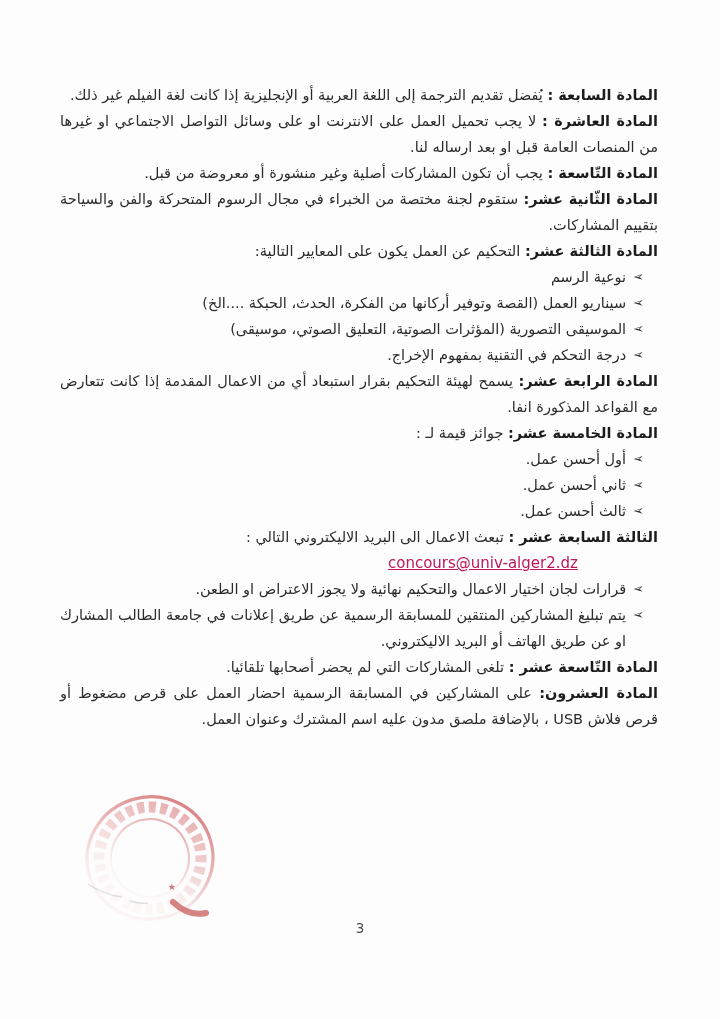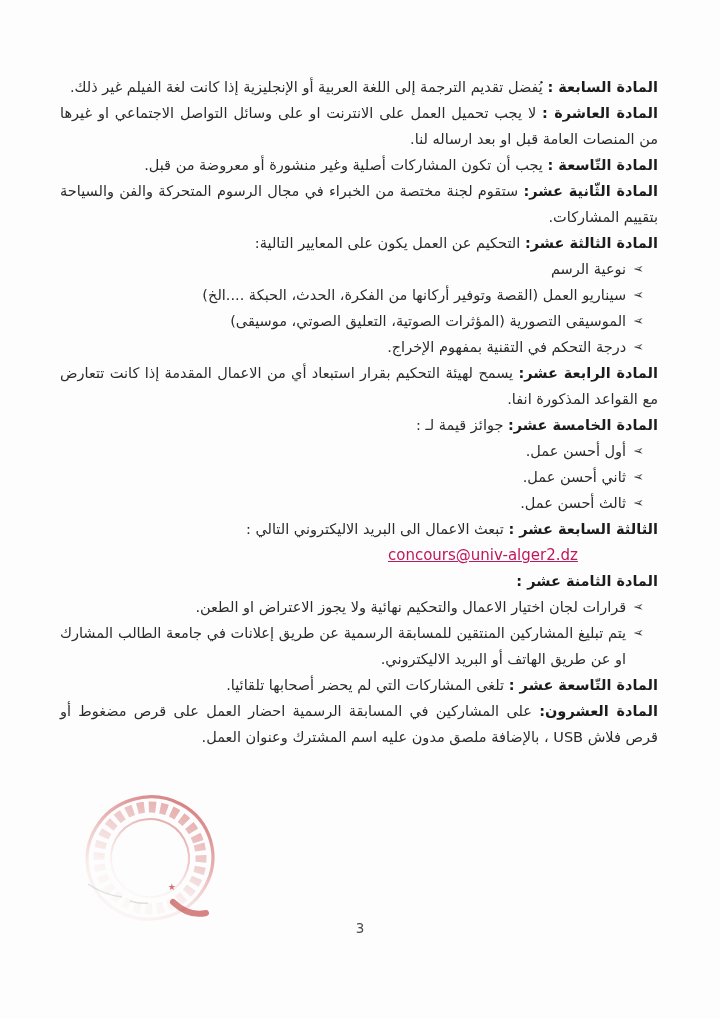--- a/index.html
+++ b/index.html
@@ -4,23 +4,24 @@
 <style>
   html,body{margin:0;padding:0;}
   body{
     width:720px;height:1019px;position:relative;overflow:hidden;
     background:#fdfdfd;
     font-family:"DejaVu Sans","Liberation Sans",sans-serif;
     color:#2b2b2b;
   }
   .page{
     position:absolute;inset:0;
-    padding:74px 62px 0 60px;
+    padding:58px 62px 0 60px;
     box-sizing:border-box;
     direction:rtl;
+    margin-top:24px;
   }
   .content{
     font-size:14.5px;
     line-height:26px;
     text-align:justify;
   }
   p.article{margin:0;}
   p.article b{color:#1c1c1c;}
   .bullets{margin:0;padding:0 14px 0 0;}
   .bullet{display:flex;flex-direction:row;align-items:flex-start;margin:0;}
@@ -111,21 +112,20 @@
           <span class="btext">ثالث أحسن عمل.</span>
         </div>
     </div>
 
     <p class="article"><b>الثالثة السابعة عشر :</b> <span>تبعث الاعمال الى البريد الاليكتروني التالي :</span></p>
 
     <div class="email-line">
       <a>concours@univ-alger2.dz</a>
     </div>
 
-    <p class="article"><b>المادة الثامنة عشر :</b></p>
 
     <div class="bullets">
       <div class="bullet">
           <span class="arrow">➢</span>
           <span class="btext">قرارات لجان اختيار الاعمال والتحكيم نهائية ولا يجوز الاعتراض او الطعن.</span>
         </div>
       <div class="bullet">
           <span class="arrow">➢</span>
           <span class="btext">يتم تبليغ المشاركين المنتقين للمسابقة الرسمية عن طريق إعلانات في جامعة الطالب المشارك او عن طريق الهاتف أو البريد الاليكتروني.</span>
         </div>

